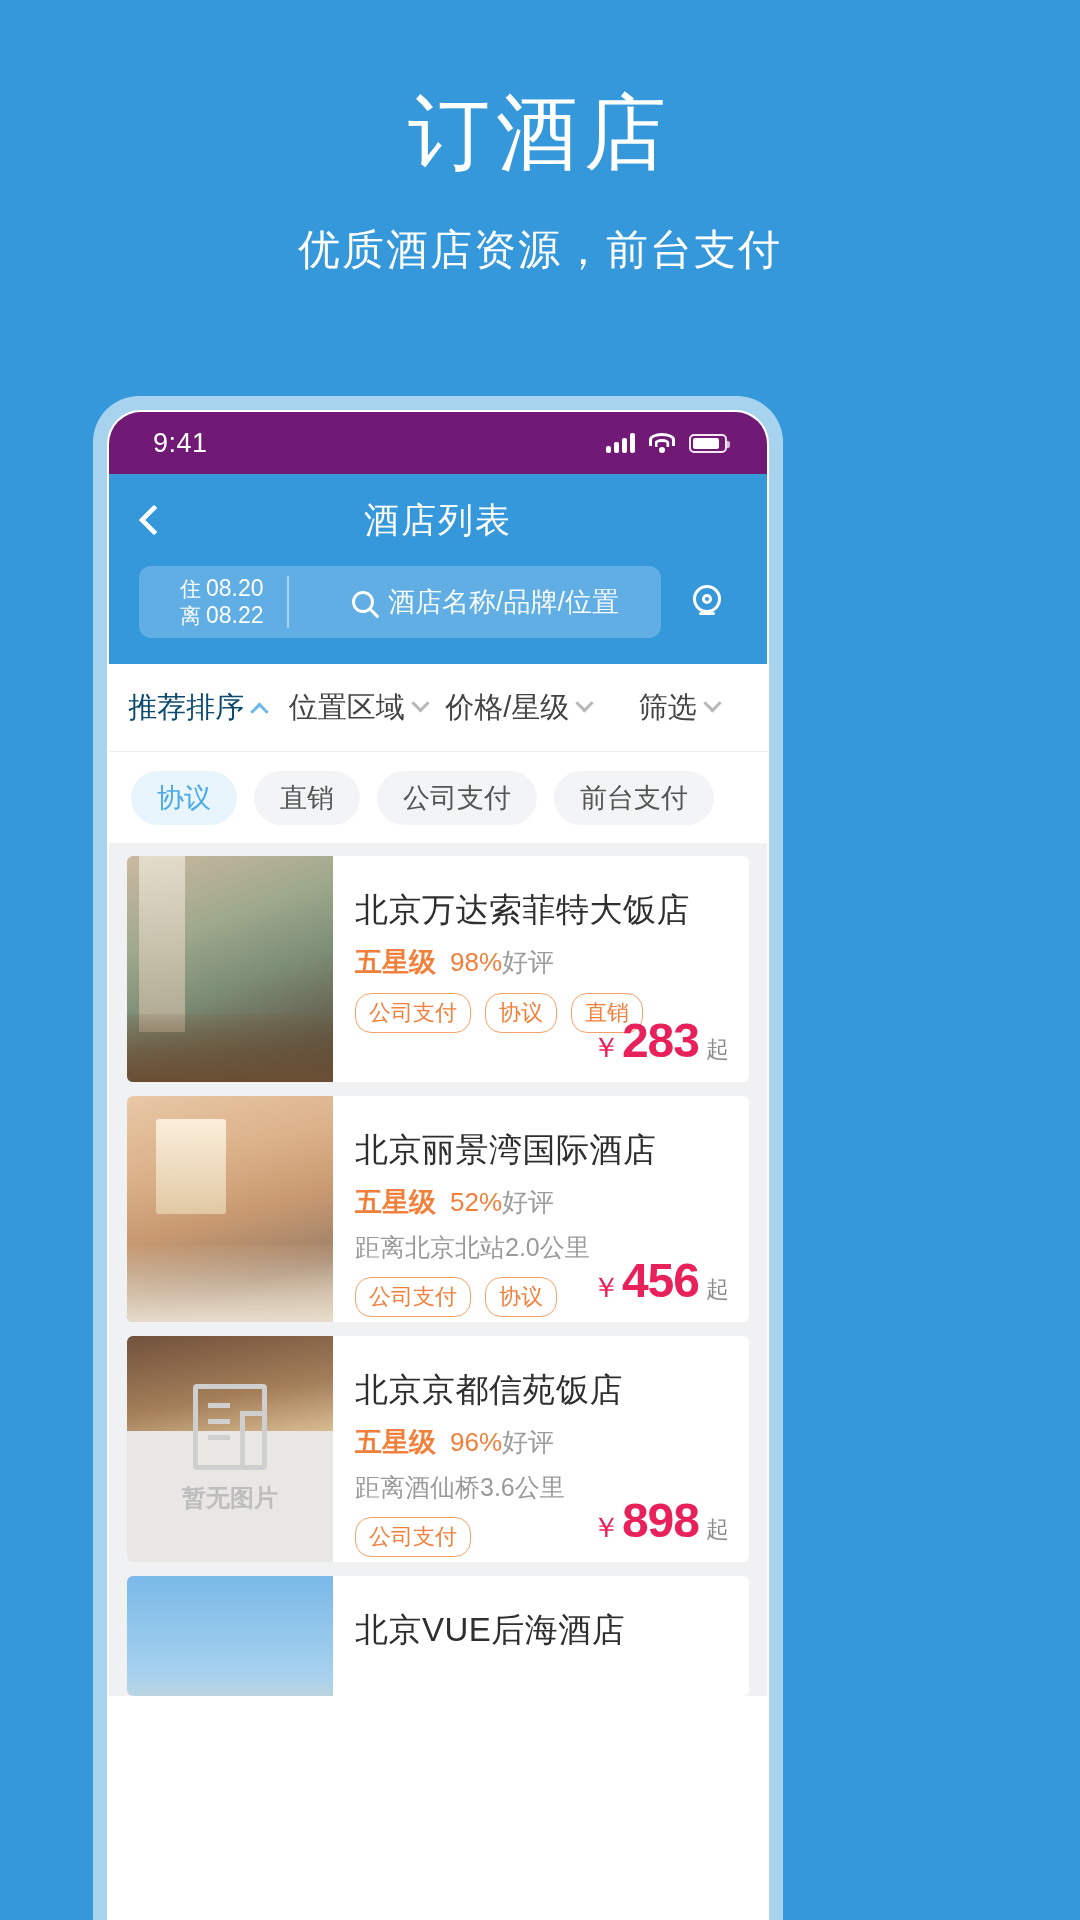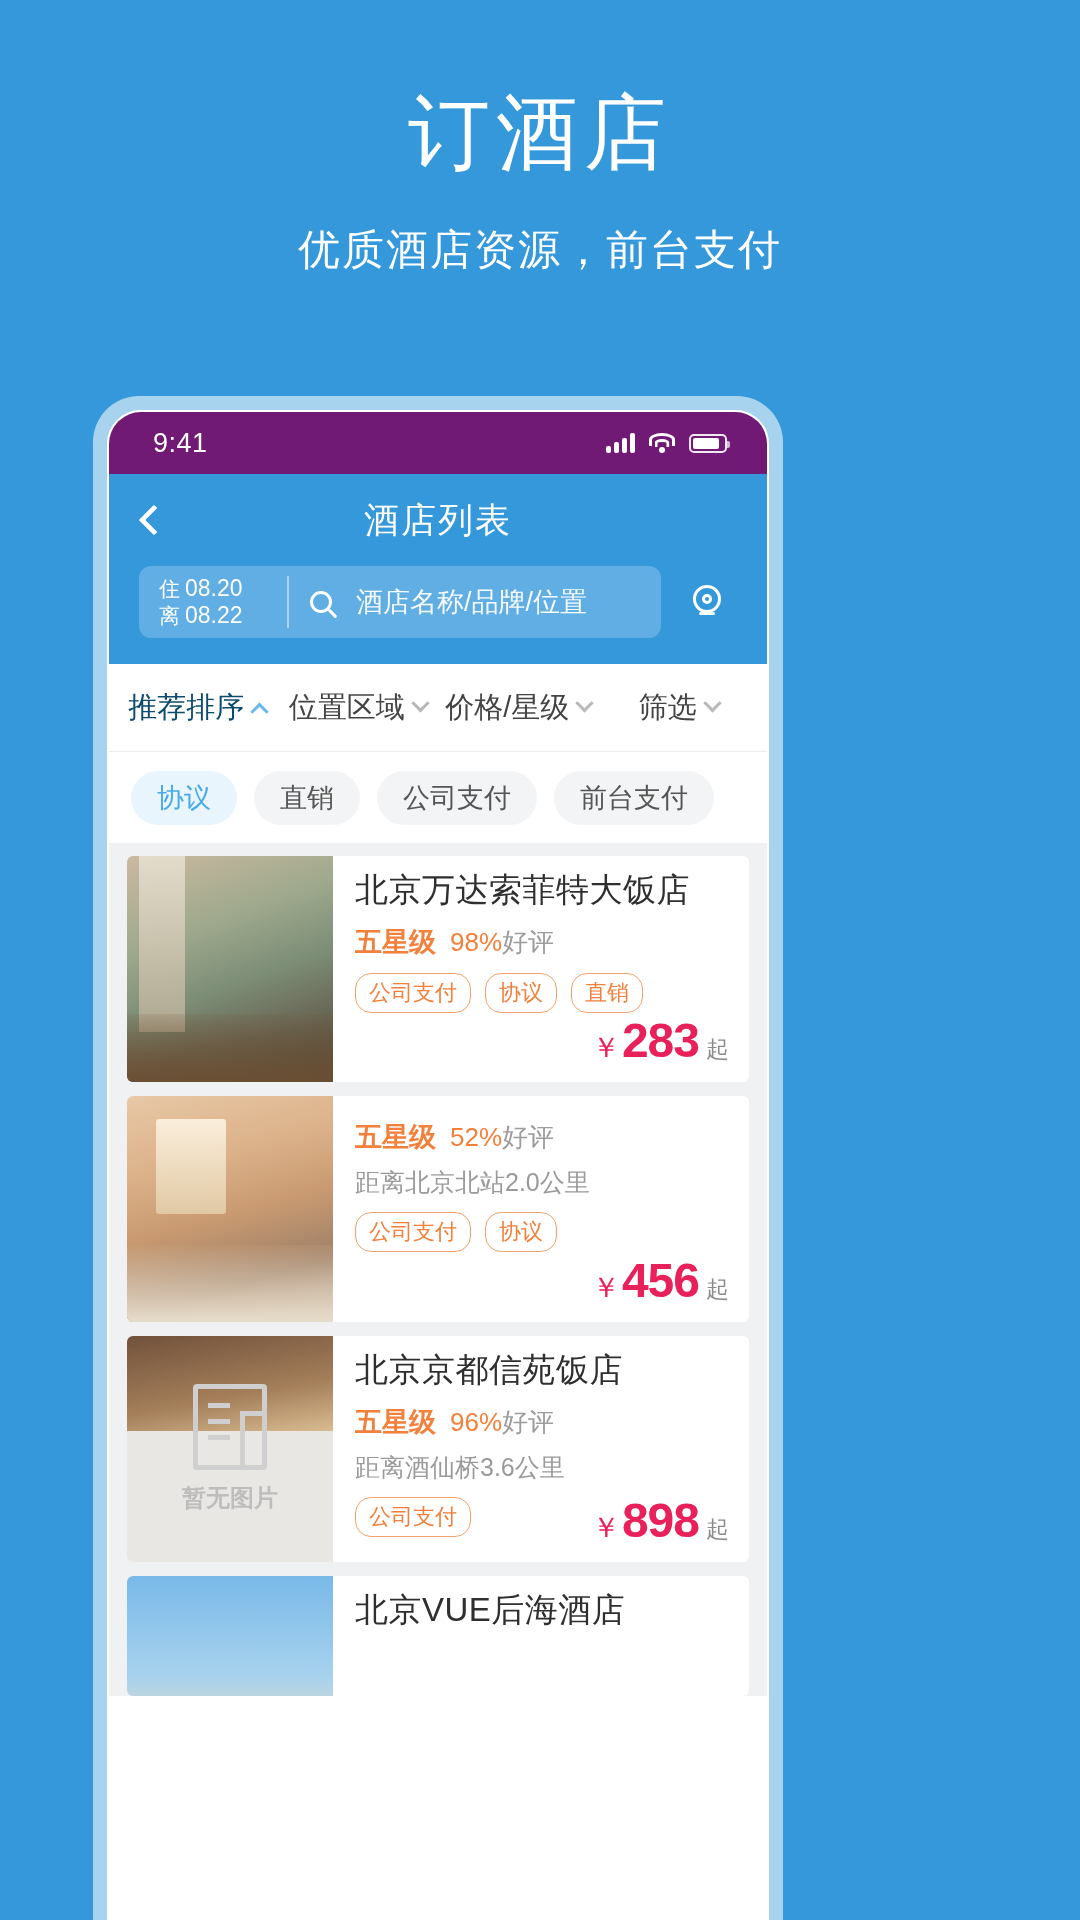--- a/index.html
+++ b/index.html
@@ -106,24 +106,24 @@
   }
   .searchbox {
     flex:1; height:72px; background:rgba(255,255,255,.22);
     border-radius:12px; display:flex; align-items:center;
   }
   .date-cell {
     width:150px; padding-left:20px; color:#fff; line-height:1.18;
     border-right:2px solid rgba(255,255,255,.45);
     height:52px; display:flex; flex-direction:column; justify-content:center;
   }
-  .date-line { font-size:23px; white-space:nowrap; }
+  .date-line { font-size:23px; white-space:nowrap;margin-left:21px; }
   .date-line b { font-weight:400; font-size:21px; margin-right:5px; }
   .search-input-wrap {
-    flex:1; display:flex; align-items:center; gap:24px; padding-left:21px;
+    flex:1; display:flex; align-items:center; gap:14px; padding-left:21px;justify-content:center;
   }
   .mag {
     width:22px;height:22px;border:3px solid #fff;border-radius:50%;
     position:relative;flex:none;
   }
   .mag::after{
     content:"";position:absolute;right:-9px;bottom:-5px;width:11px;height:3px;
     background:#fff;transform:rotate(45deg);border-radius:2px;
   }
   .search-ph { color:rgba(255,255,255,.95); font-size:27px; }
@@ -167,21 +167,21 @@
     padding:0 26px; white-space:nowrap;
   }
   .chip.on { background:#e8f5fd; color:#4aa9e8; }
   
   .list { background:#f0f1f3; padding:12px 18px 0 18px; }
   .card {
     background:#fff; border-radius:6px; display:flex; margin-bottom:14px;
     overflow:hidden; height:226px;
   }
   .thumb { width:206px; height:226px; flex:none; position:relative; overflow:hidden; }
-  .card-body { flex:1; padding:12px 20px 0 22px; position:relative; }
+  .card-body { flex:1; padding:32px 20px 0 22px; position:relative; }
   .hotel-name { font-size:33px; color:#2f2f2f; letter-spacing:.5px; }
   .meta { margin-top:11px; display:flex; align-items:baseline; gap:14px; }
   .stars { color:#f2803b; font-size:27px; font-weight:700; }
   .rate { color:#f2803b; font-size:26px; }
   .rate em { color:#9d9d9d; font-style:normal; }
   .dist { margin-top:11px; color:#9a9a9a; font-size:25px; }
   .tags { margin-top:13px; display:flex; gap:14px; }
   .tag {
     border:1px solid #f5a26a; color:#f2803b; border-radius:16px;
     font-size:22px; padding:4px 13px; white-space:nowrap;
@@ -324,20 +324,21 @@
             <span class="yen">￥</span>
             <span class="amt">283</span>
             <span class="qi">起</span>
           </div>
         </div>
       </div>
 
       <div class="card">
         <div class="thumb ph2"></div>
         <div class="card-body">
+          <div class="hotel-name">北京丽景湾国际酒店</div>
           <div class="meta">
             <span class="stars">五星级</span>
             <span class="rate"><span>52%</span><em>好评</em></span>
           </div>
           <div class="dist">距离北京北站2.0公里</div>
           <div class="tags">
             <span class="tag">公司支付</span>
             <span class="tag">协议</span>
           </div>
           <div class="price">

